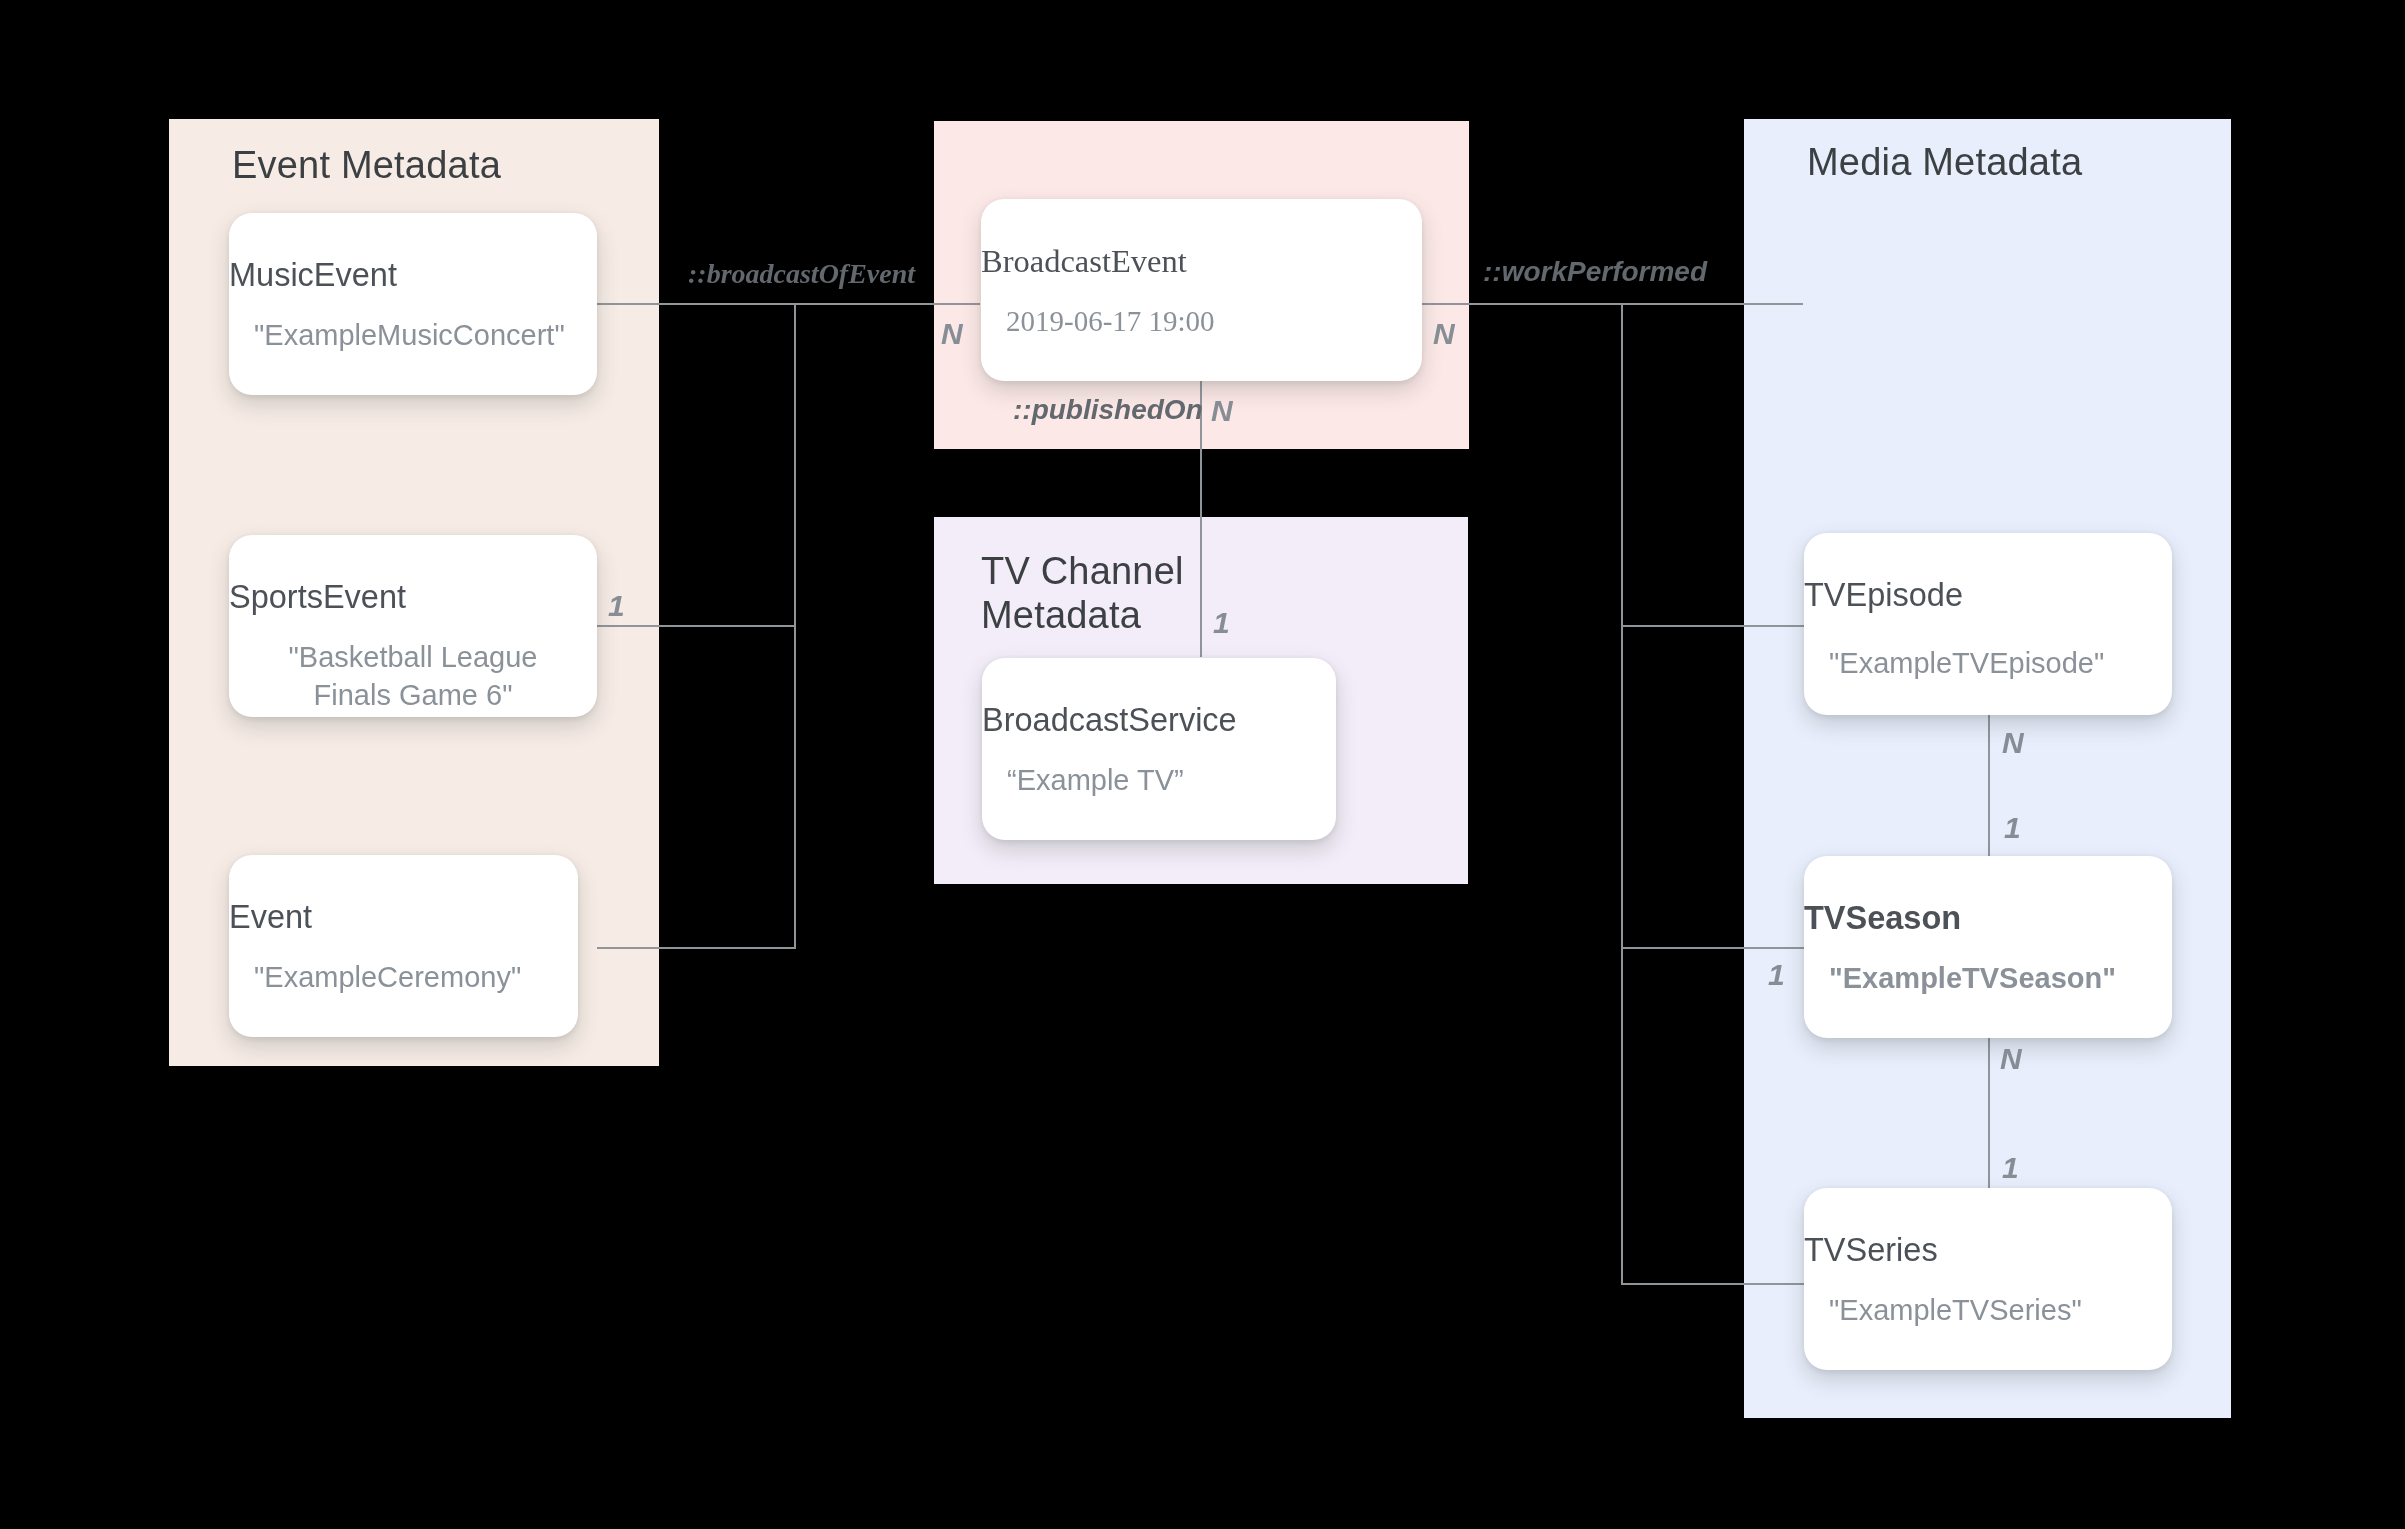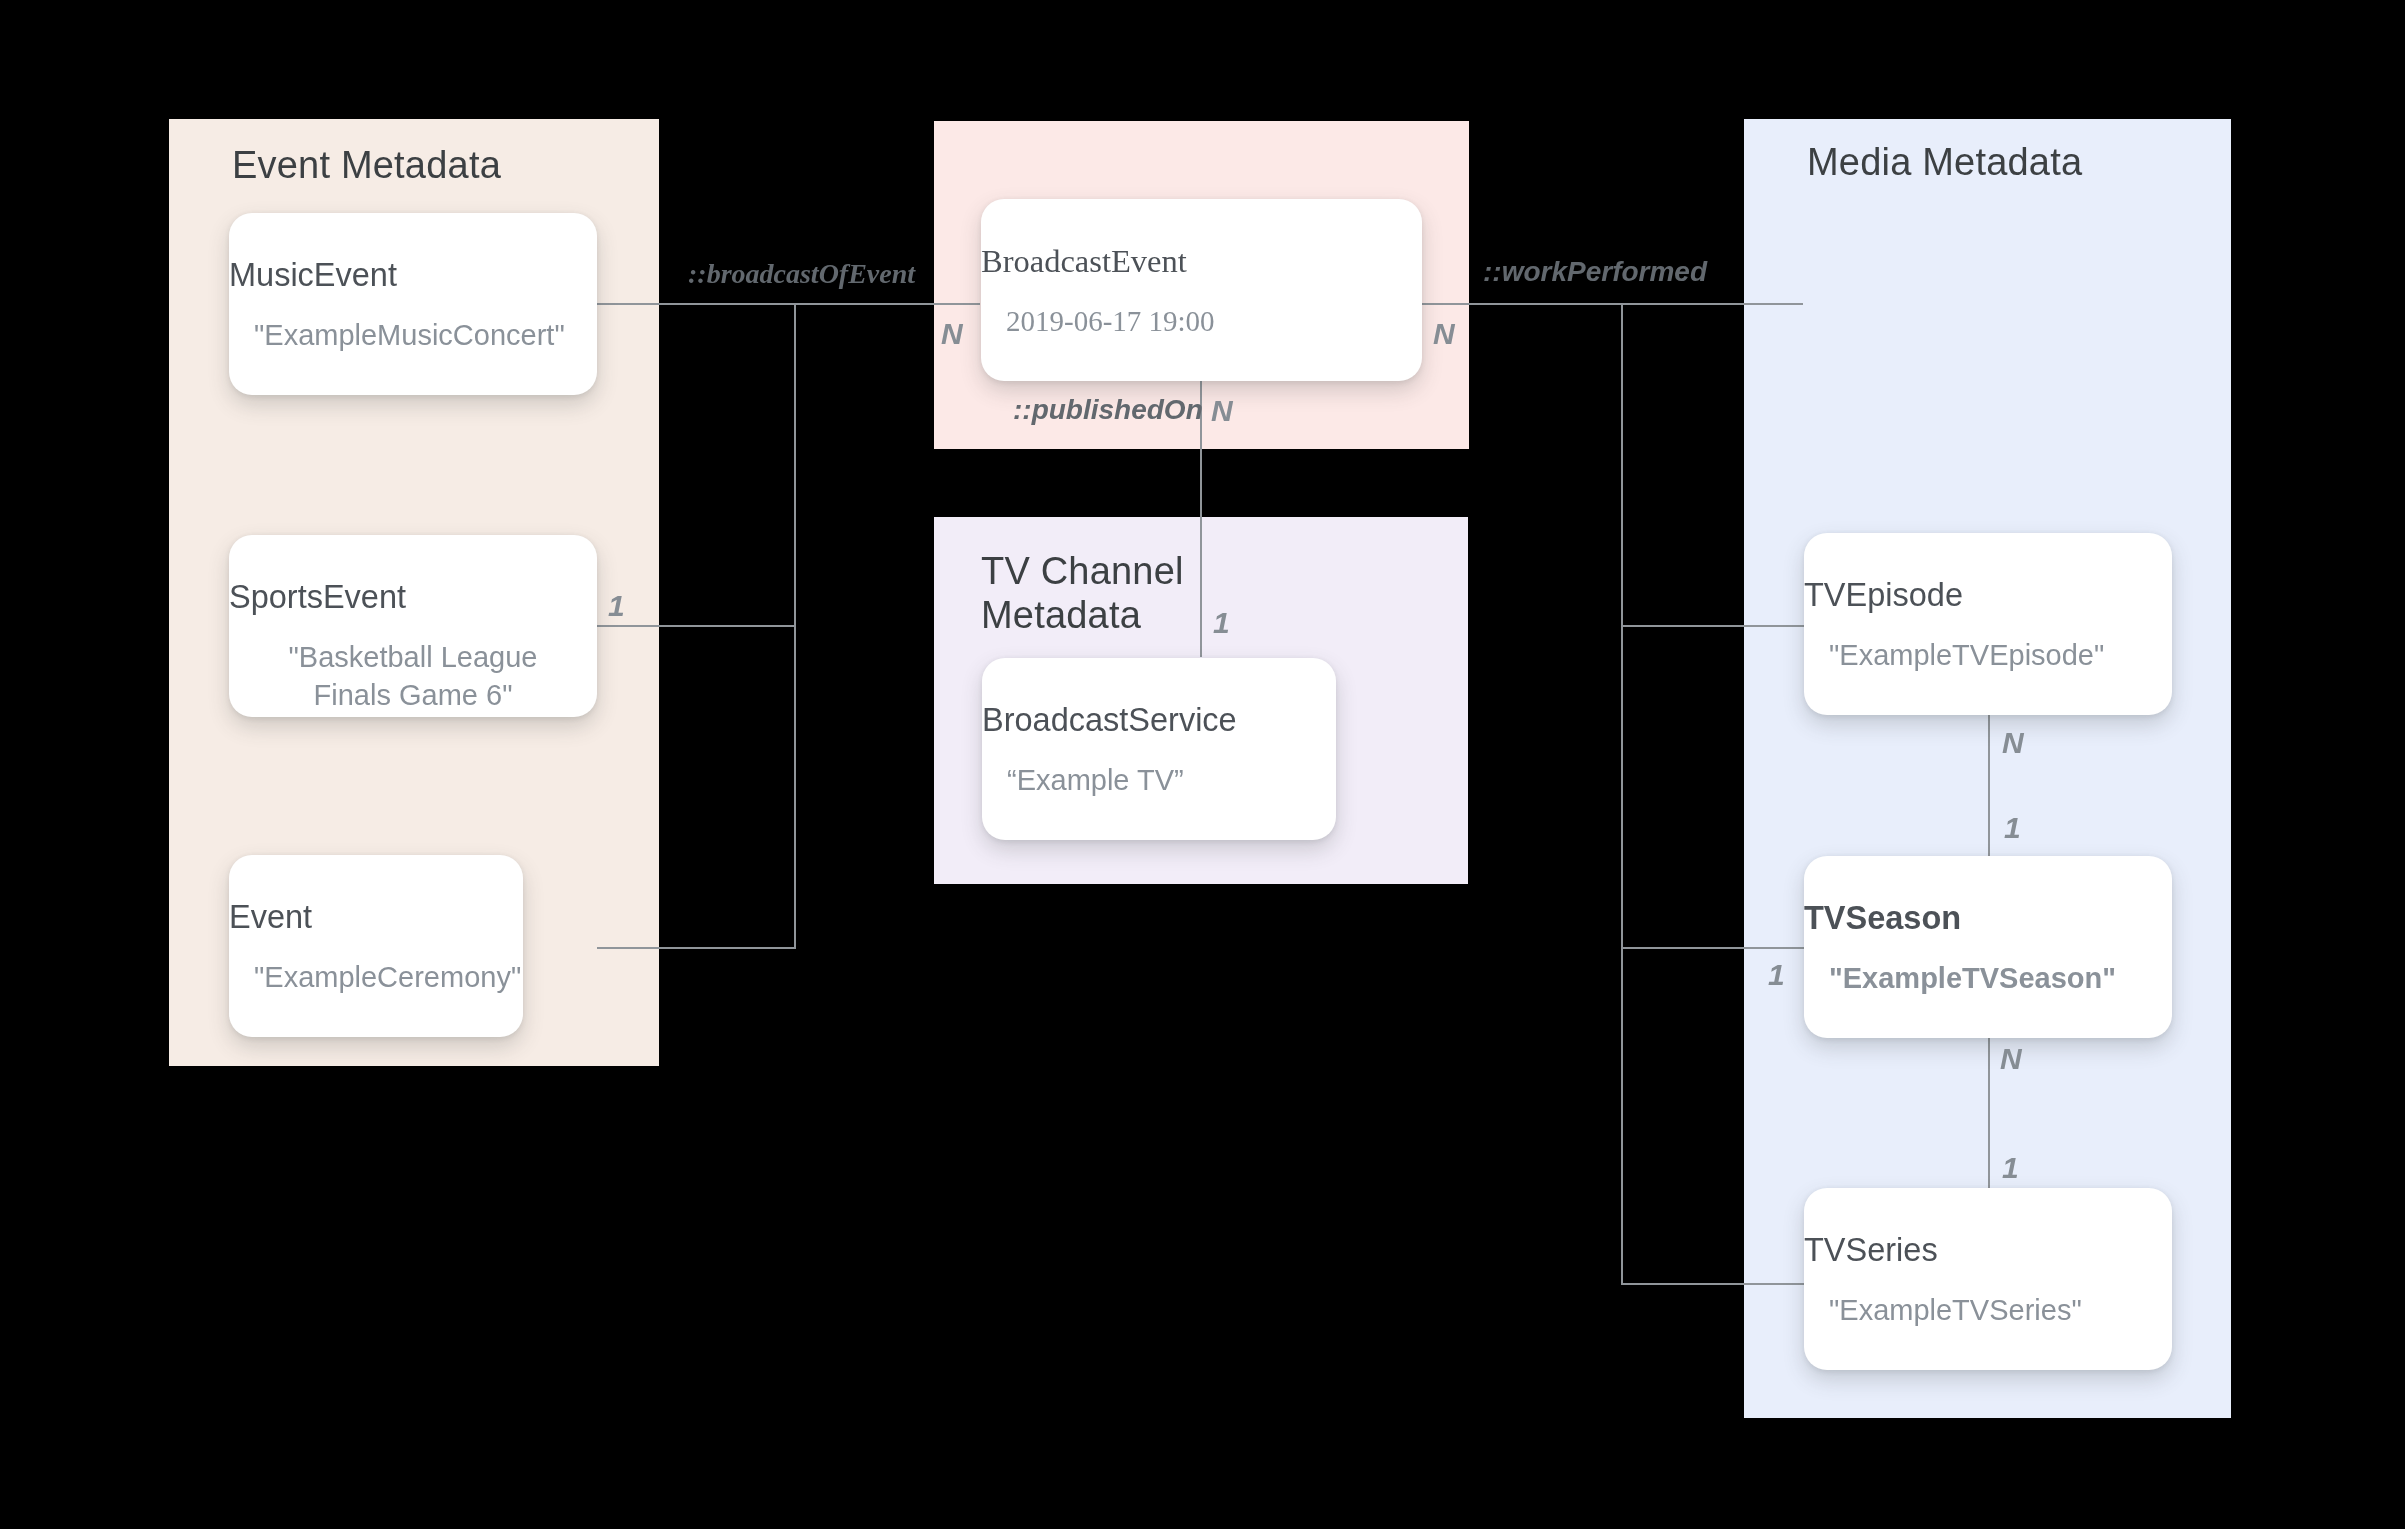--- a/index.html
+++ b/index.html
@@ -25,25 +25,25 @@
     position:absolute;background:#fff;border-radius:23px;
     box-shadow:0 9.6px 21px rgba(60,64,67,0.20), 0 1.9px 5.7px rgba(60,64,67,0.10);
     display:flex;flex-direction:column;align-items:flex-start;text-align:center;
     padding-top:42px;box-sizing:border-box;
   }
   .node .t{font-size:32.5px;line-height:40px;color:#4C5157;}
   .node .s{font-size:29px;line-height:38px;color:#8A9199;margin-top:21px;padding:0 25px;}
 
   #n-music   {left:229px; top:213px; width:368px;height:182px;}
   #n-sports  {left:229px; top:535px; width:368px;height:182px;}
-  #n-event   {left:229px; top:855px; width:294px;height:182px;}
+  #n-event   {left:229px; top:855px; width:349px;height:182px;}
   #n-bevent  {left:981px;top:199px; width:441px;height:182px;font-family:Liberation Serif, serif;}
   #n-bservice{left:982px;top:658px; width:354px;height:182px;}
   #n-movie   {left:1804px;top:214px; width:368px;height:182px;}
-  #n-episode {left:1804px;top:533px; width:368px;height:182px;}
+  #n-episode {left:1804px;top:533px; width:368px;height:182px;gap:8px;}
   #n-season  {left:1804px;top:856px; width:368px;height:182px;font-weight:bold;}
   #n-series  {left:1804px;top:1188px;width:368px;height:182px;}
 
   .line{position:absolute;background:#90959A;}
   #l-h1{left:597px; top:303px; width:383px; height:1.9px;}
   #l-h2{left:1421px;top:303px; width:382px; height:1.9px;}
   #l-v1{left:794px; top:303px; width:1.9px;   height:646px;}
   #l-h3{left:597px; top:625px; width:199px; height:1.9px;}
   #l-h4{left:597px; top:947px; width:199px; height:1.9px;}
   #l-v2{left:1200px;top:380px; width:1.9px;   height:277px;}

